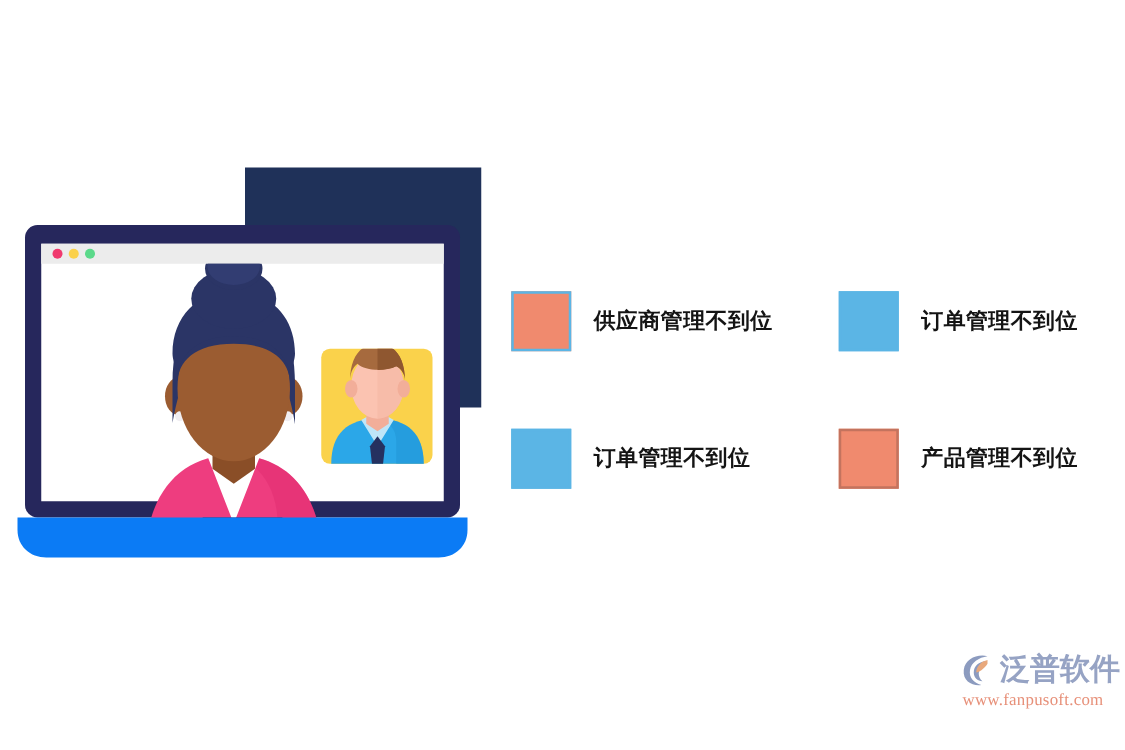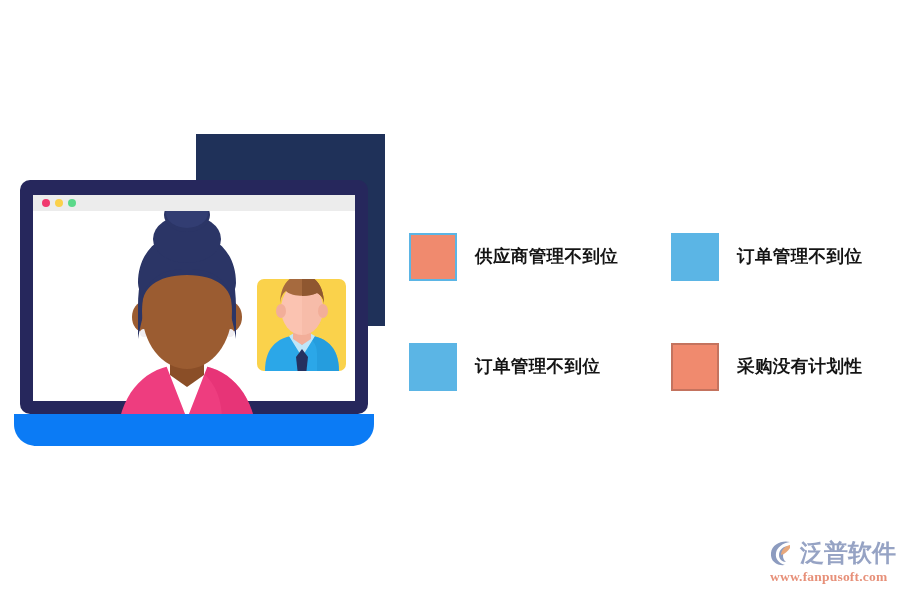--- a/index.html
+++ b/index.html
@@ -63,21 +63,21 @@
     color: #141414;
     letter-spacing: 0.4px;
     white-space: nowrap;
     line-height: 1;
   }
 
   
   .logo {
     position: absolute;
     left: 768px;
-    top: 538px;
+    top: 521px;
     width: 124px;
     height: 46px;
   }
   .logo-row {
     display: flex;
     align-items: center;
     gap: 4px;
     height: 30px;
   }
   .logo-mark {
@@ -89,21 +89,21 @@
     font-size: 24px;
     font-weight: bold;
     color: #96A3C4;
     letter-spacing: 0px;
     line-height: 1;
     white-space: nowrap;
   }
   .logo-url {
     font-family: "Liberation Serif", "DejaVu Serif", serif;
     font-size: 13.5px;
-    font-weight: bold;
+    font-weight: normal;
     color: #E79079;
     letter-spacing: 0.2px;
     margin-top: 1px;
     margin-left: 2px;
     white-space: nowrap;
   }
 </style>
 </head>
 <body>
 
@@ -213,21 +213,21 @@
       <span class="legend-label">订单管理不到位</span>
     </div>
 
     <div class="legend-item">
       <span class="swatch" style="background:#5BB5E5; border:2px solid #5BB5E5;"></span>
       <span class="legend-label">订单管理不到位</span>
     </div>
 
     <div class="legend-item">
       <span class="swatch" style="background:#F08A6E; border:2px solid #C4735E;"></span>
-      <span class="legend-label">采购没有计划性</span>
+      <span class="legend-label">产品管理不到位</span>
     </div>
 
   </div>
 
   <div class="logo">
     <div class="logo-row">
       <span class="logo-mark">
         <svg width="28" height="28" viewBox="0 0 28 28" xmlns="http://www.w3.org/2000/svg">
           <path d="M22 3 C14 1 4 5 3 14 C2 23 10 27 17 26 C11 24 7 20 8 14 C9 8 15 4 22 3 Z" fill="#8C9BBF"></path>
           <path d="M21 7 C15 7 11 11 11 16 C11 20 14 23 18 23 C14 20 14 14 18 11 C20 9 21 8 21 7 Z" fill="#8C9BBF"></path>

